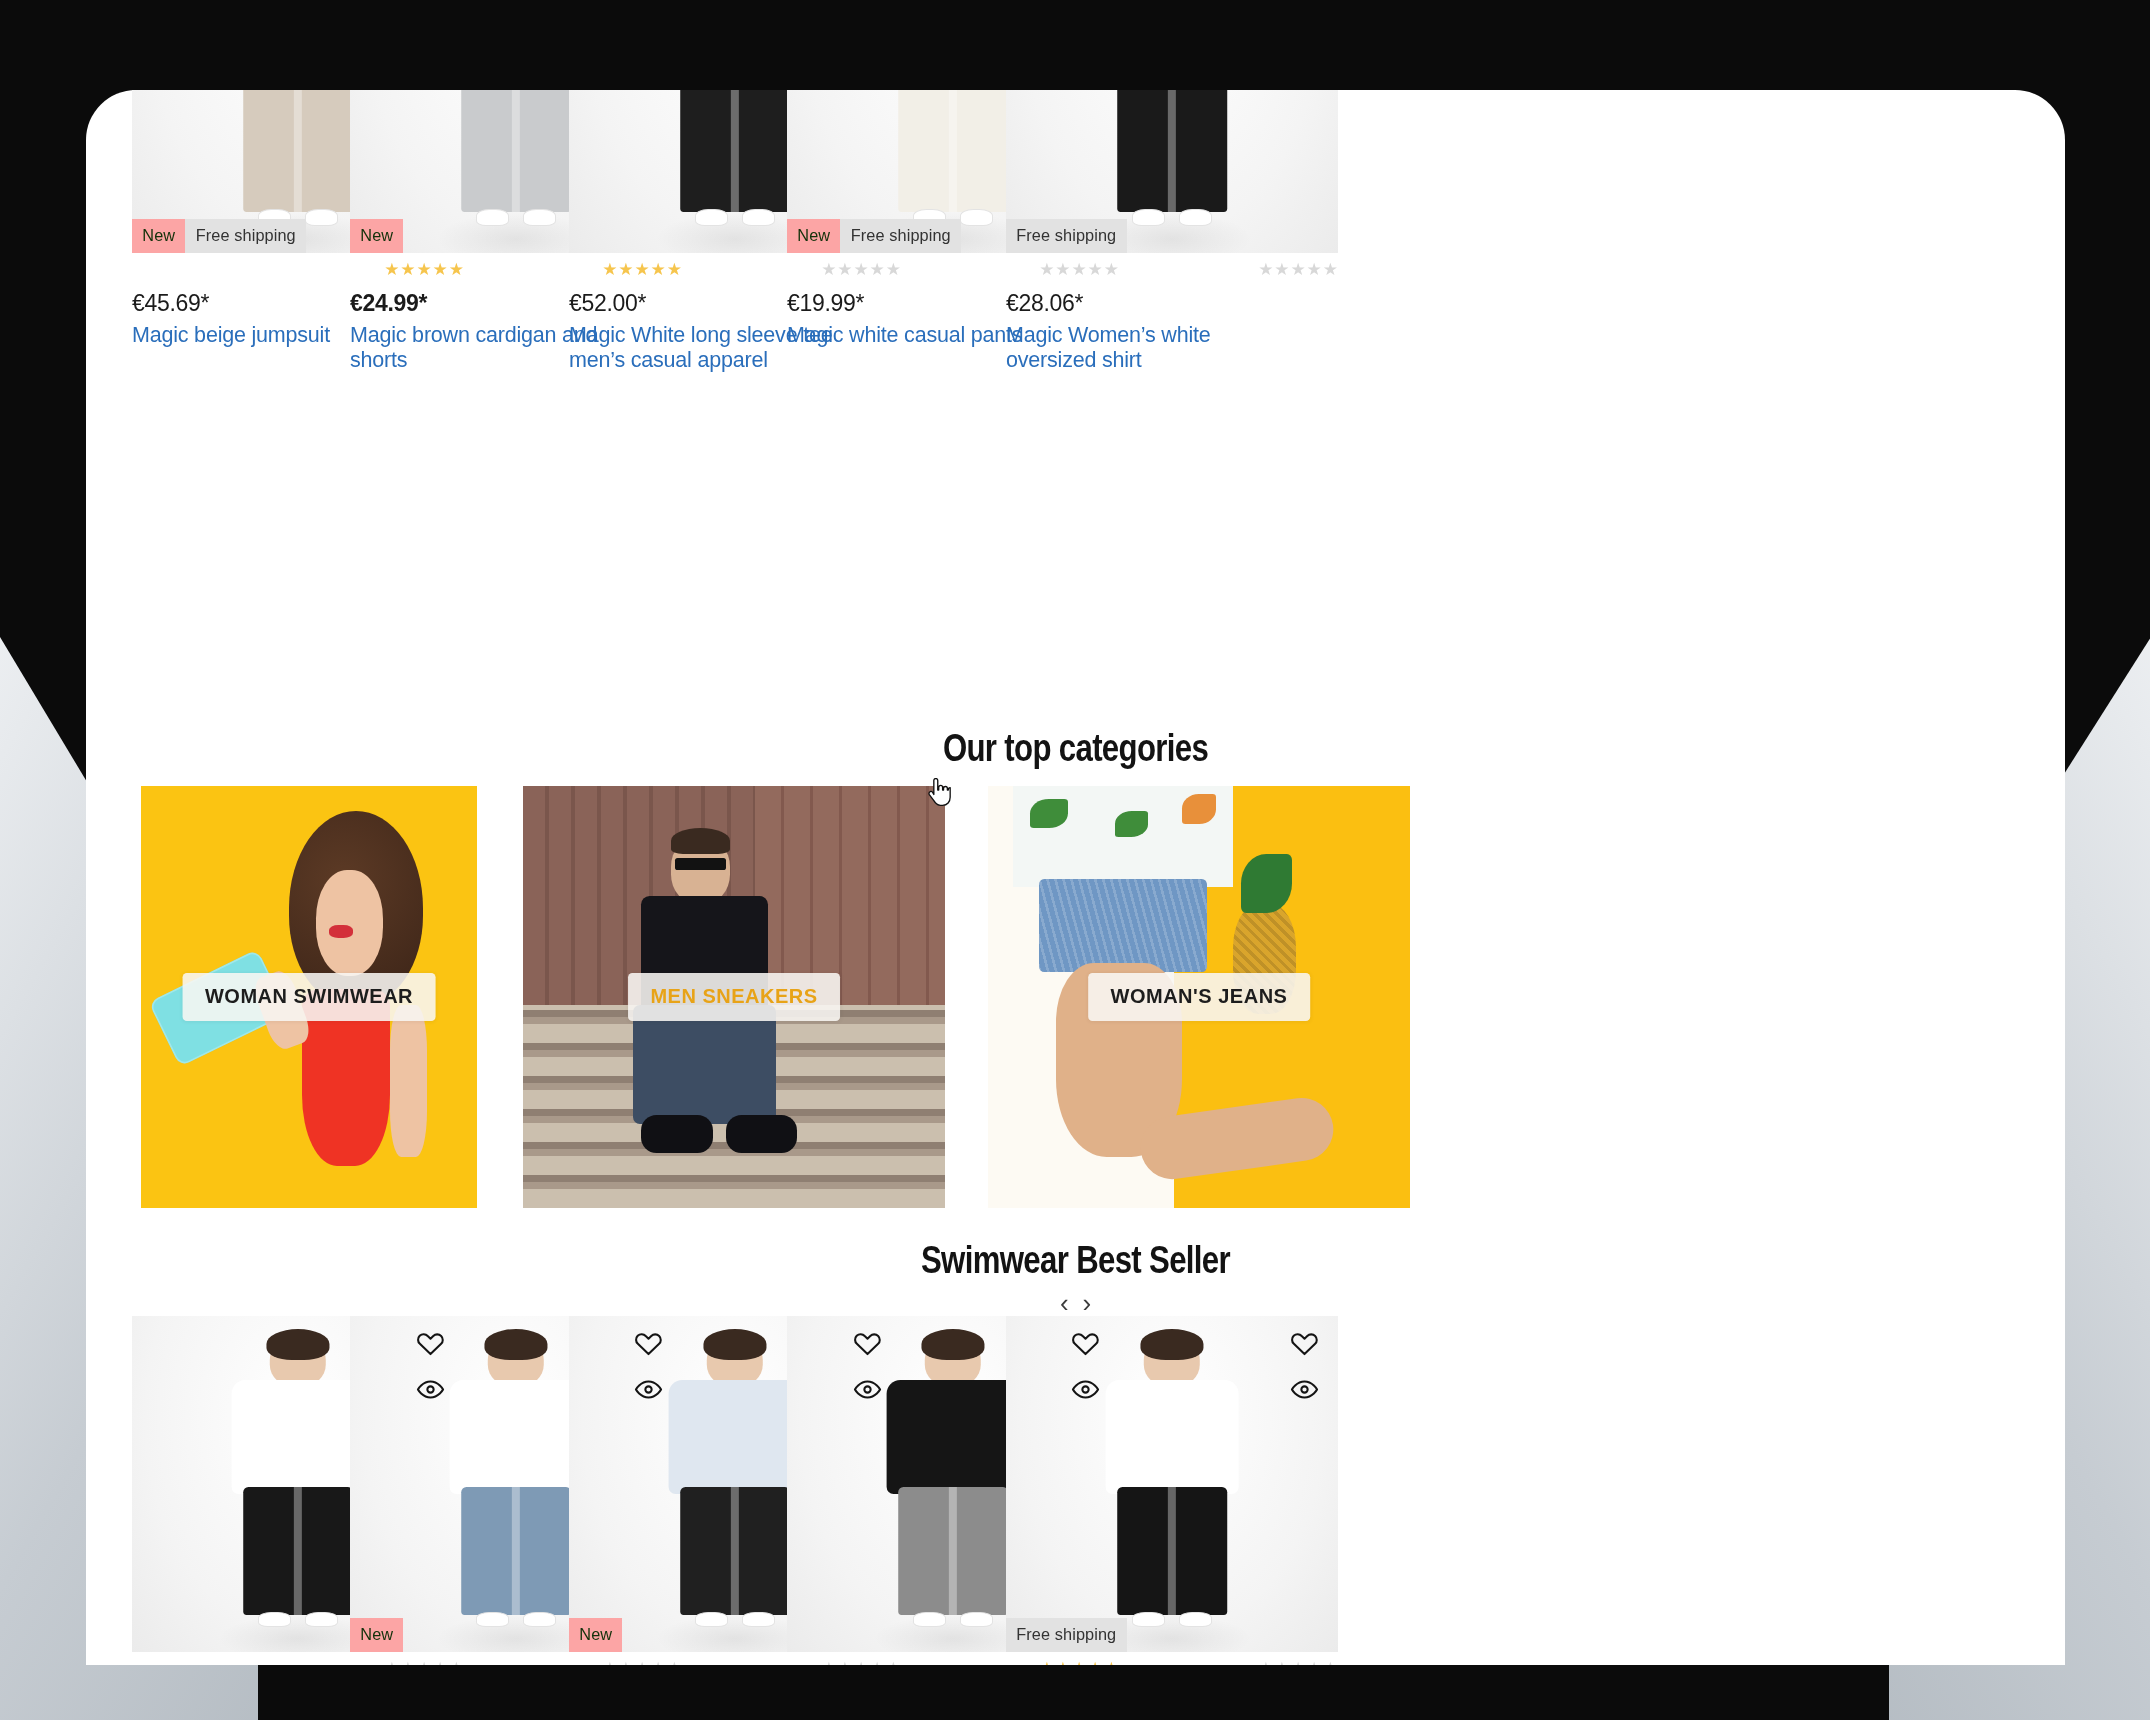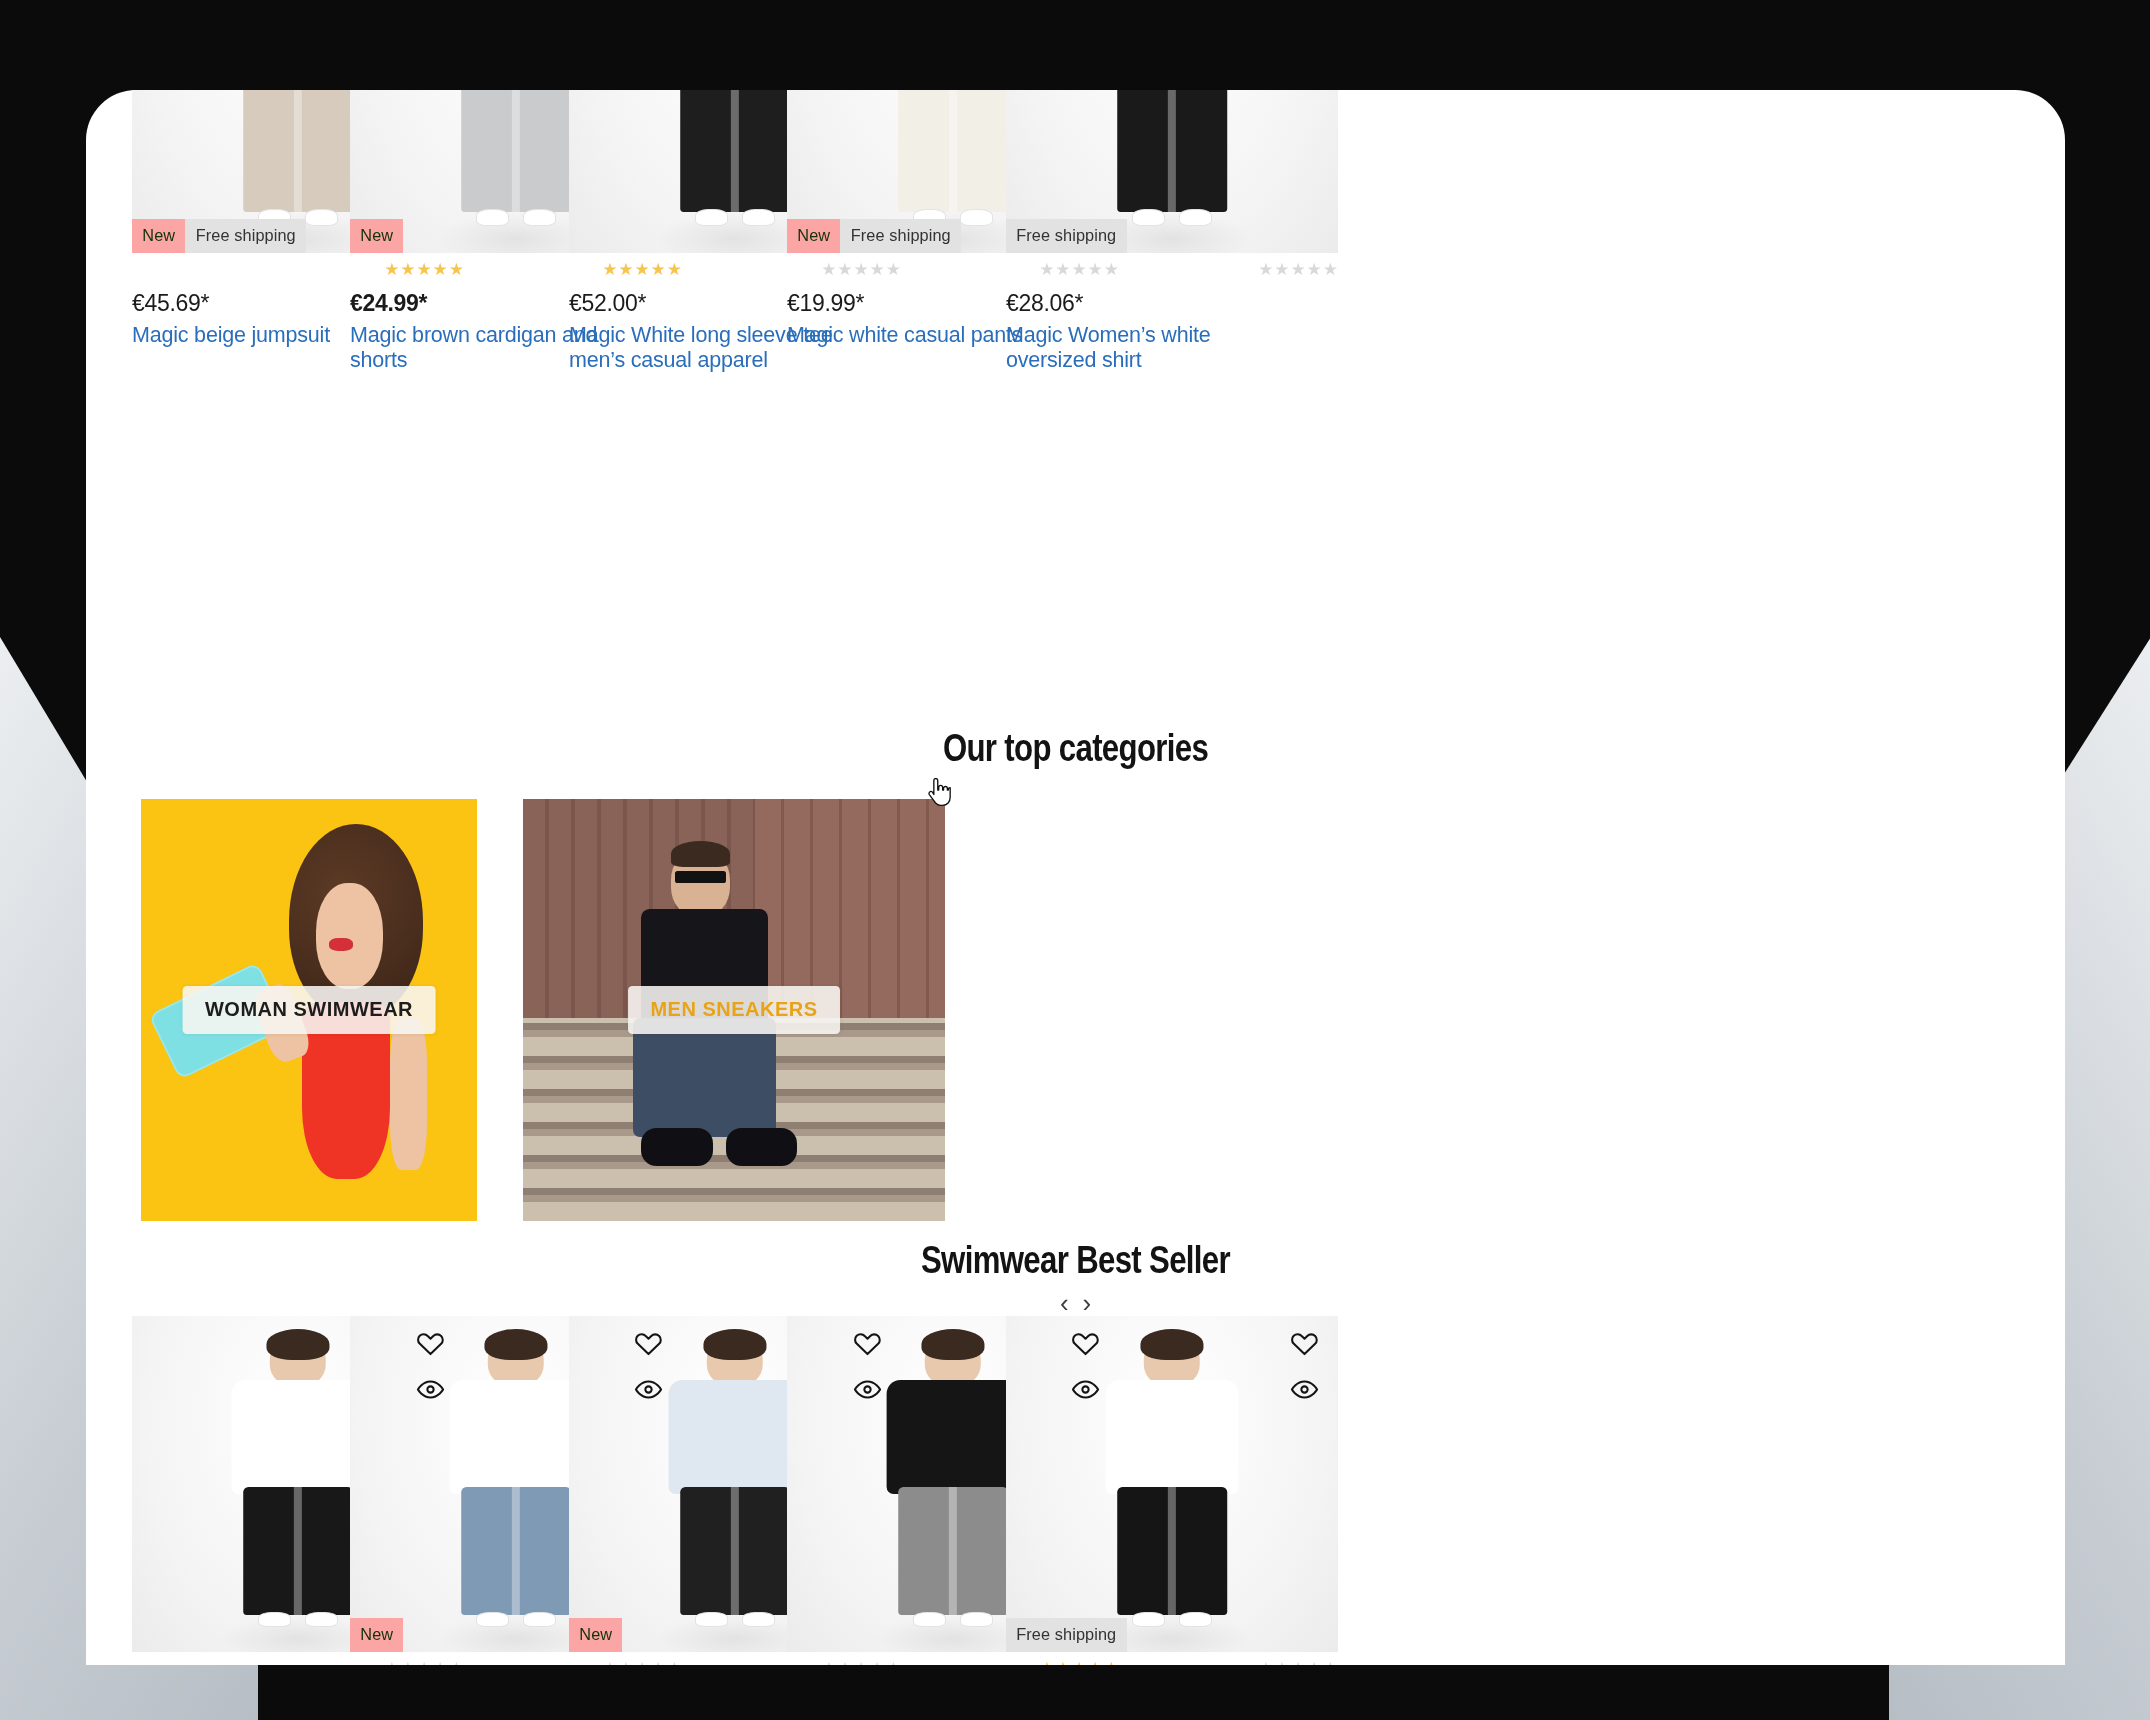--- a/index.html
+++ b/index.html
@@ -69,21 +69,21 @@
     position: absolute; left: 0; width: 1979px; text-align: center;
     font-size: 38px; font-weight: 700; color: #131313;
     letter-spacing: -0.8px;
     font-family: "Liberation Sans", sans-serif;
     transform: scaleX(.82); transform-origin: center;
   }
 
   
   #cats { position: absolute; left: 0; top: 693px; width: 1979px; height: 422px; }
   .cat {
-    position: absolute; top: 16px; height: 422px; overflow: hidden;
+    position: absolute; top: 3px; height: 422px; overflow: hidden;
     cursor: pointer;
     padding-left: 7px;
   }
   .cat-label {
     position: absolute; left: 50%; top: 50%; transform: translate(-50%,-50%);
     background: rgba(248,246,243,.88);
     padding: 12px 22.4px 13px;
     border-radius: 4.3px;
     font-size: 20px; font-weight: 700; letter-spacing: 0.5px;
     color: #1d1d1d; white-space: nowrap;
@@ -312,20 +312,36 @@
        background:repeating-linear-gradient(0deg,#cbbfae 0 19px,#a9998a 19px 26px,#8f7f72 26px 33px);"></div>
   <div style="position:absolute;left:35%;top:12%;width:14%;height:16%;border-radius:44%;background:#d8b293;"></div>
   <div style="position:absolute;left:35%;top:10%;width:14%;height:6%;border-radius:50% 50% 20% 20%;background:#3a2a20;"></div>
   <div style="position:absolute;left:36%;top:17%;width:12%;height:3%;border-radius:2.6px;background:#121212;"></div>
   <div style="position:absolute;left:28%;top:26%;width:30%;height:30%;background:#15151a;border-radius:8.6px;"></div>
   <div style="position:absolute;left:26%;top:52%;width:34%;height:28%;background:#3d4d63;border-radius:6.9px;"></div>
   <div style="position:absolute;left:28%;top:78%;width:17%;height:9%;background:#101014;border-radius:15.5px;"></div>
   <div style="position:absolute;left:48%;top:78%;width:17%;height:9%;background:#101014;border-radius:15.5px;"></div>
           <div class="cat-label hot">MEN SNEAKERS</div>
         </div>
+        <div class="cat" style="left: 902px; width: 422px;">
+          <div class="ph" style="background:#fdfaf3"></div>
+  <div style="position:absolute;right:0;top:0;width:56%;height:100%;background:#fbbf11"></div>
+  <div style="position:absolute;left:6%;top:0;width:52%;height:24%;background:#f3f7f5;"></div>
+  <div style="position:absolute;left:10%;top:3%;width:9%;height:7%;background:#3f8d3a;border-radius:50% 10%;"></div>
+  <div style="position:absolute;left:30%;top:6%;width:8%;height:6%;background:#3f8d3a;border-radius:50% 10%;"></div>
+  <div style="position:absolute;left:46%;top:2%;width:8%;height:7%;background:#e8903a;border-radius:50% 10%;"></div>
+  <div style="position:absolute;left:12%;top:22%;width:40%;height:22%;background:#6f97c4;
+       border-radius:5.2px;background-image:repeating-linear-gradient(75deg,rgba(255,255,255,.18) 0 2.6px,transparent 2.6px 7.7px);"></div>
+  <div style="position:absolute;left:16%;top:42%;width:30%;height:46%;background:#e0b189;border-radius:30% 30% 40% 40%;"></div>
+  <div style="position:absolute;left:36%;top:76%;width:46%;height:15%;background:#e0b189;border-radius:34px;transform:rotate(-8deg)"></div>
+  <div style="position:absolute;left:58%;top:28%;width:15%;height:26%;background:#d9a52c;border-radius:40%;
+       background-image:repeating-linear-gradient(45deg,rgba(0,0,0,.12) 0 3.4px,transparent 3.4px 7.7px);"></div>
+  <div style="position:absolute;left:60%;top:16%;width:12%;height:14%;background:#2f7a33;border-radius:50% 10% 50% 10%;"></div>
+          <div class="cat-label">WOMAN'S JEANS</div>
+        </div>
       </div>
 
     <div class="sec-title" id="best-title" style="top:1149px">Swimwear Best Seller</div>
     <div id="carousel-nav">
       <span>‹</span>
       <span>›</span>
     </div>
     <div class="prod-row" id="best-row" style="top: 1226px;">
         <div class="prod-card" style="left: 46px;">
           <div class="prod-thumb" style="height: 336px;">

